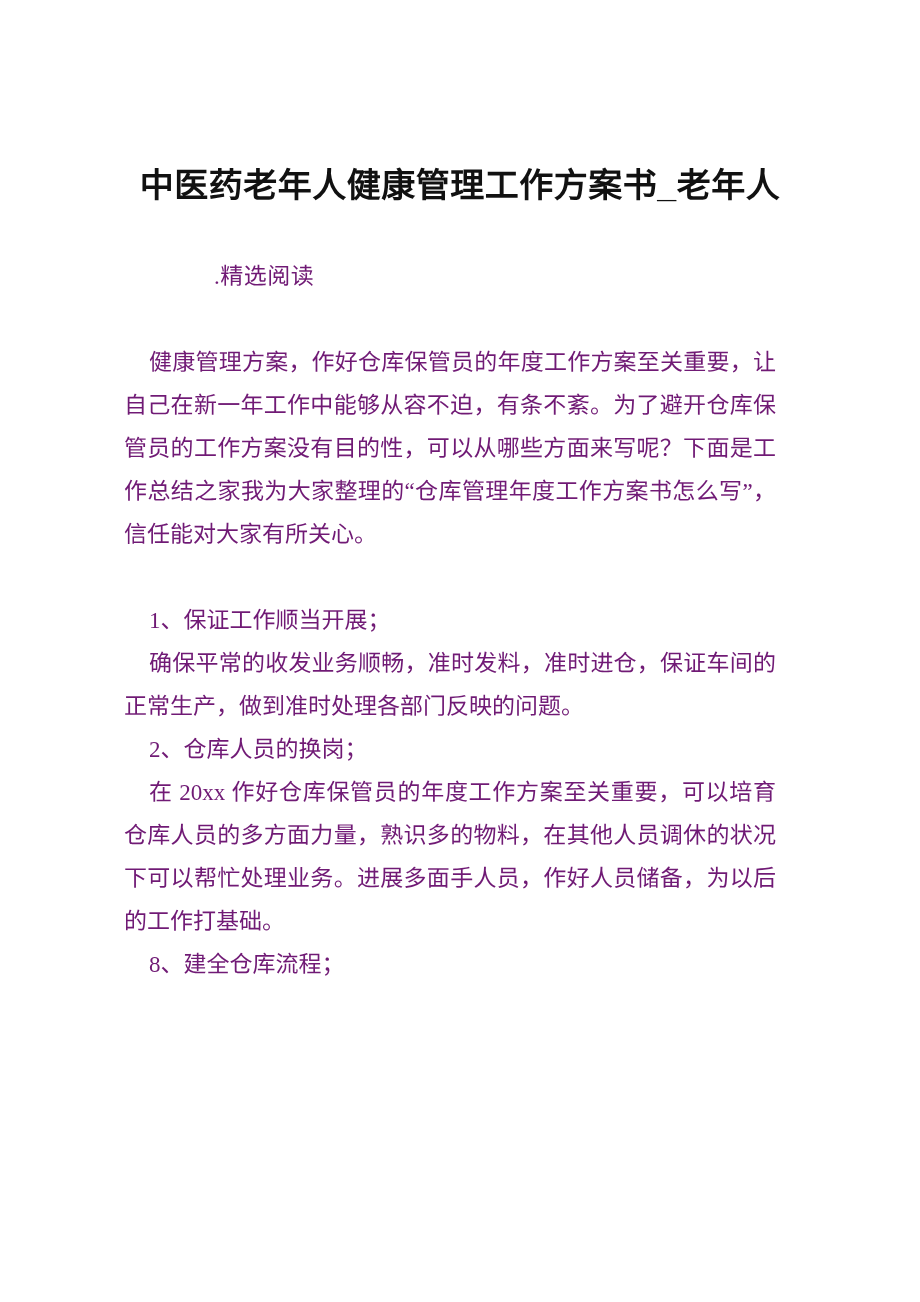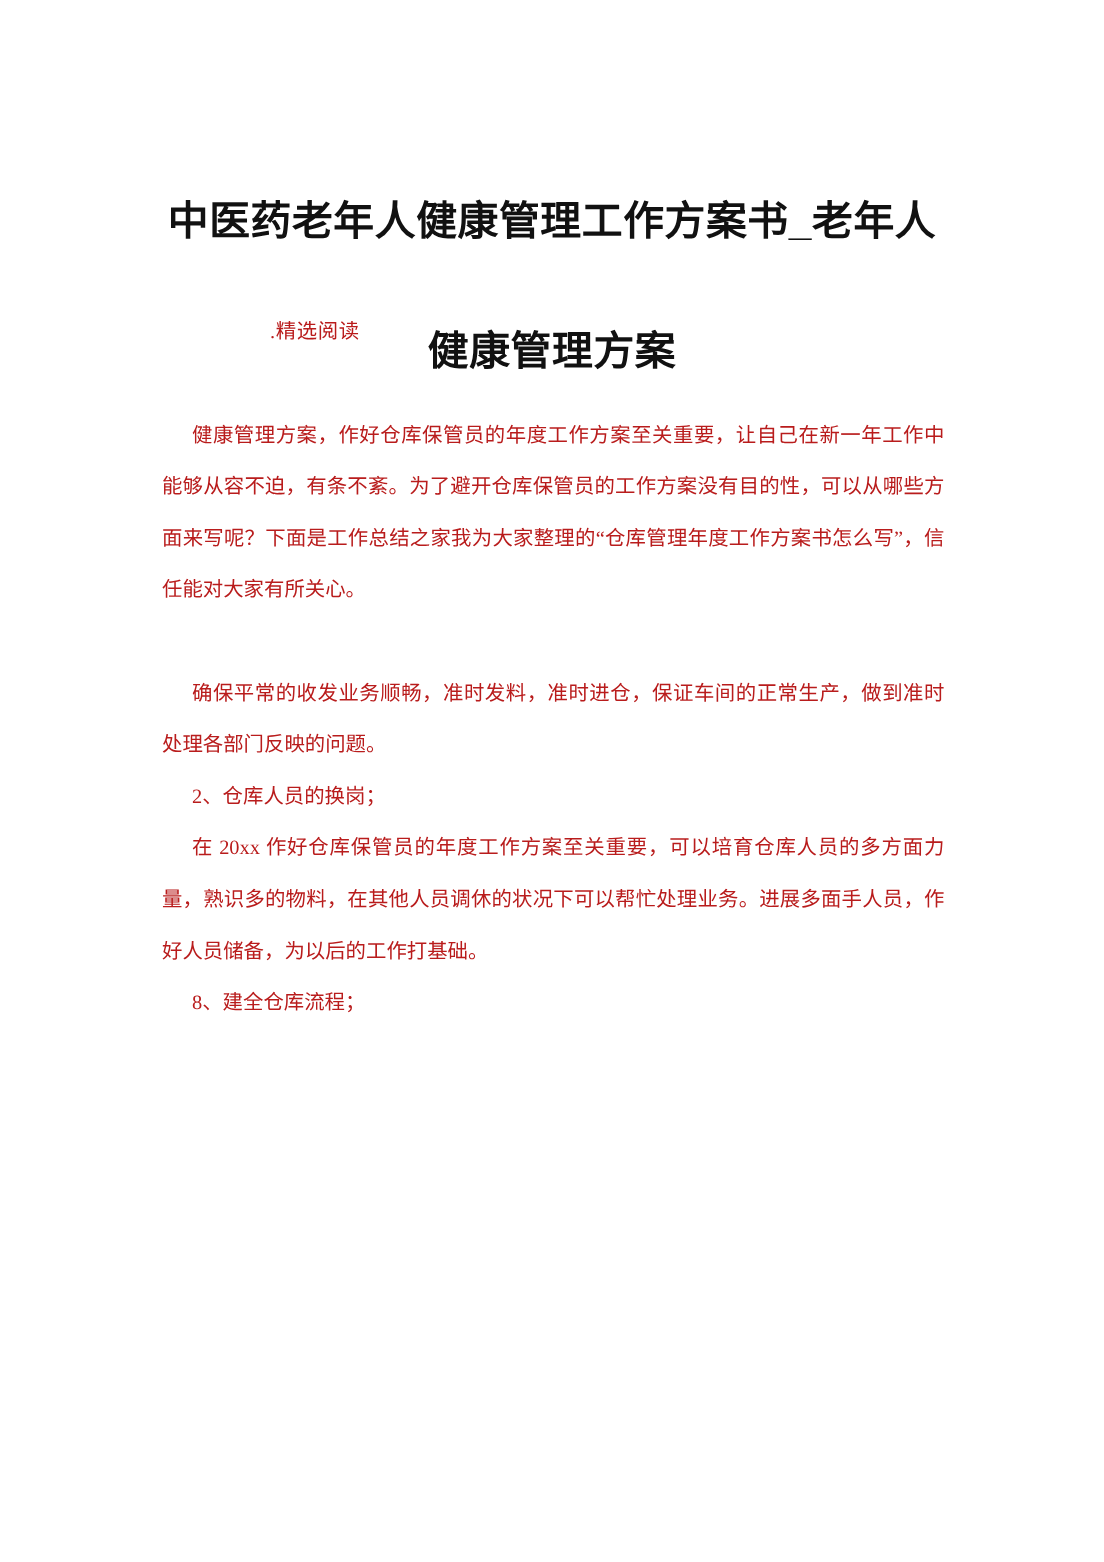--- a/index.html
+++ b/index.html
@@ -31,27 +31,27 @@
     font-size: 34px;
     line-height: 54px;
     color: #111111;
     letter-spacing: 0.5px;
     white-space: pre-line;
   }
 
   
   .body-block {
     position: absolute;
-    left: 135px;
+    left: 124px;
     top: 255px;
     width: 652px;
     font-family: "Liberation Serif", "DejaVu Serif", serif;
-    font-size: 17px;
+    font-size: 23px;
     line-height: 43px;
-    color: #b91c1c;
+    color: #701a75;
     text-align: justify;
     text-justify: inter-ideograph;
   }
 
   .line {
     margin: 0;
     padding: 0;
     line-height: 43px;
     min-height: 43px;
     white-space: pre-wrap;
@@ -91,35 +91,35 @@
     word-break: break-all;
   }
 </style>
 </head>
 <body>
 
 <div class="page">
 
   <div class="doc-title">
     <div>中医药老年人健康管理工作方案书_老年人</div>
-    <div>健康管理方案</div>
   </div>
 
   <div class="body-block">
 
     <div class="line lead-note">.精选阅读</div>
 
 
     <div class="spacer"></div>
 
     <p class="para">健康管理方案，作好仓库保管员的年度工作方案至关重要，让自己在新一年工作中能够从容不迫，有条不紊。为了避开仓库保管员的工作方案没有目的性，可以从哪些方面来写呢？下面是工作总结之家我为大家整理的“仓库管理年度工作方案书怎么写”，信任能对大家有所关心。</p>
 
 
     <div class="spacer"></div>
 
+    <div class="line indent-1">1、保证工作顺当开展；</div>
     <p class="para">确保平常的收发业务顺畅，准时发料，准时进仓，保证车间的正常生产，做到准时处理各部门反映的问题。</p>
 
     <div class="line indent-1">2、仓库人员的换岗；</div>
     <p class="para">在 20xx 作好仓库保管员的年度工作方案至关重要，可以培育仓库人员的多方面力量，熟识多的物料，在其他人员调休的状况下可以帮忙处理业务。进展多面手人员，作好人员储备，为以后的工作打基础。</p>
 
     <div class="line indent-1">8、建全仓库流程；</div>
 
   </div>
 
 </div>

